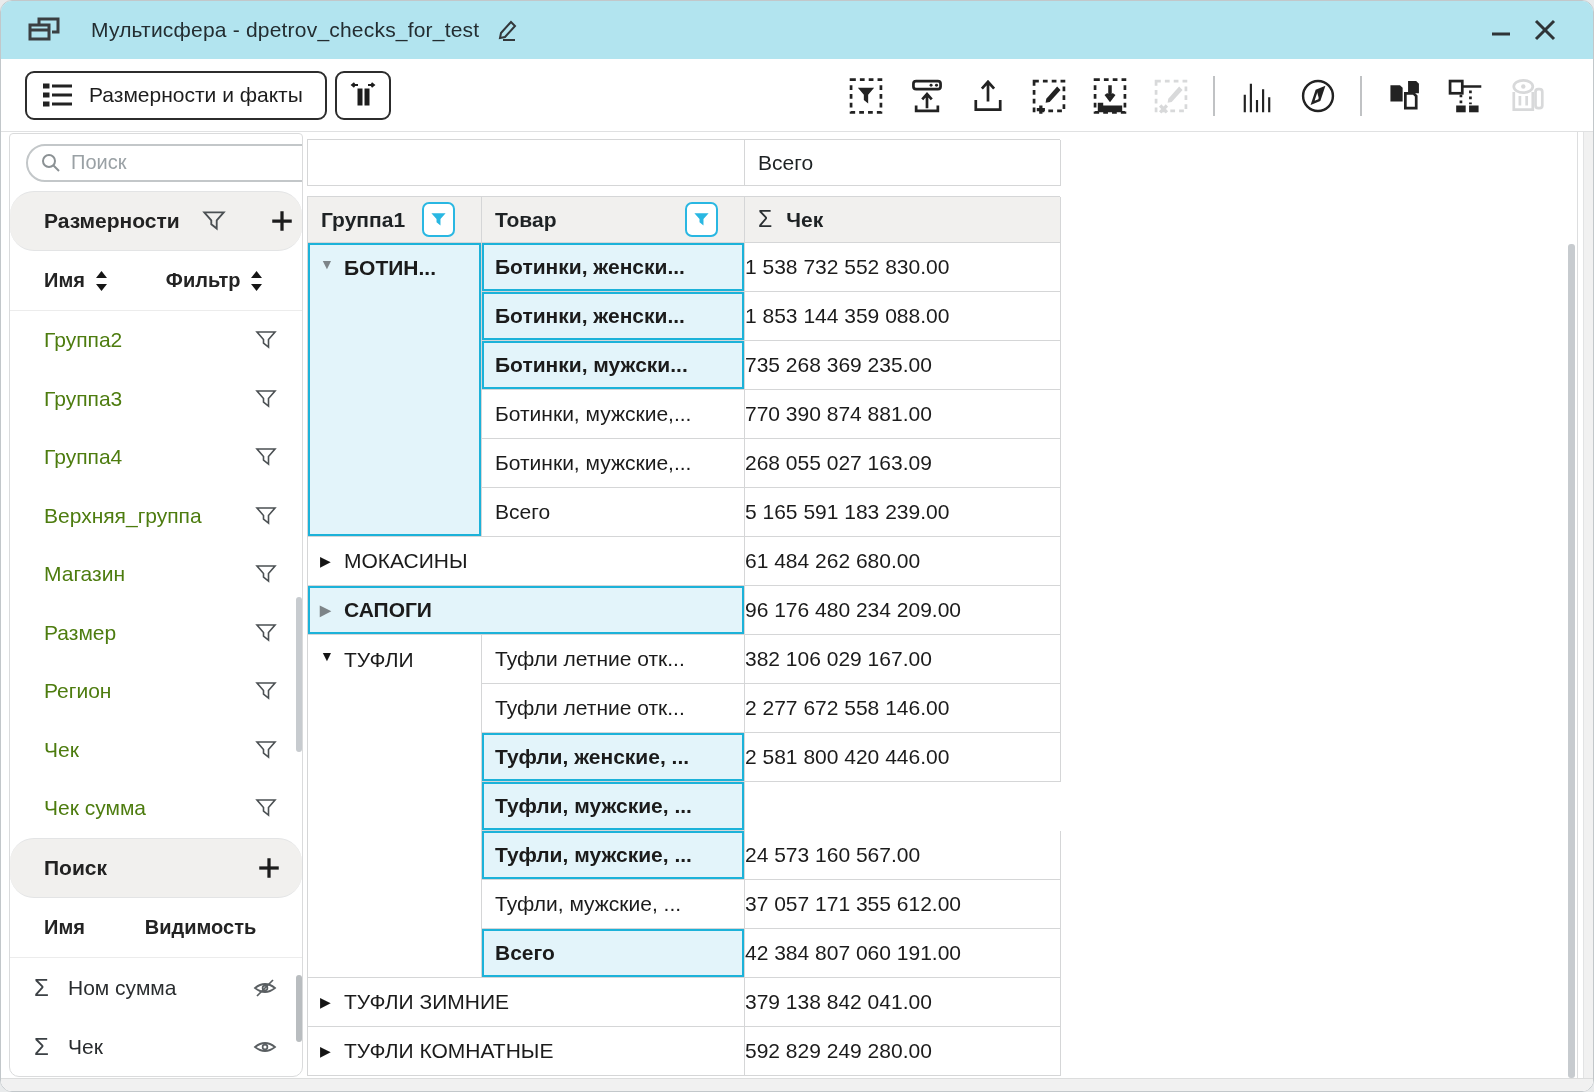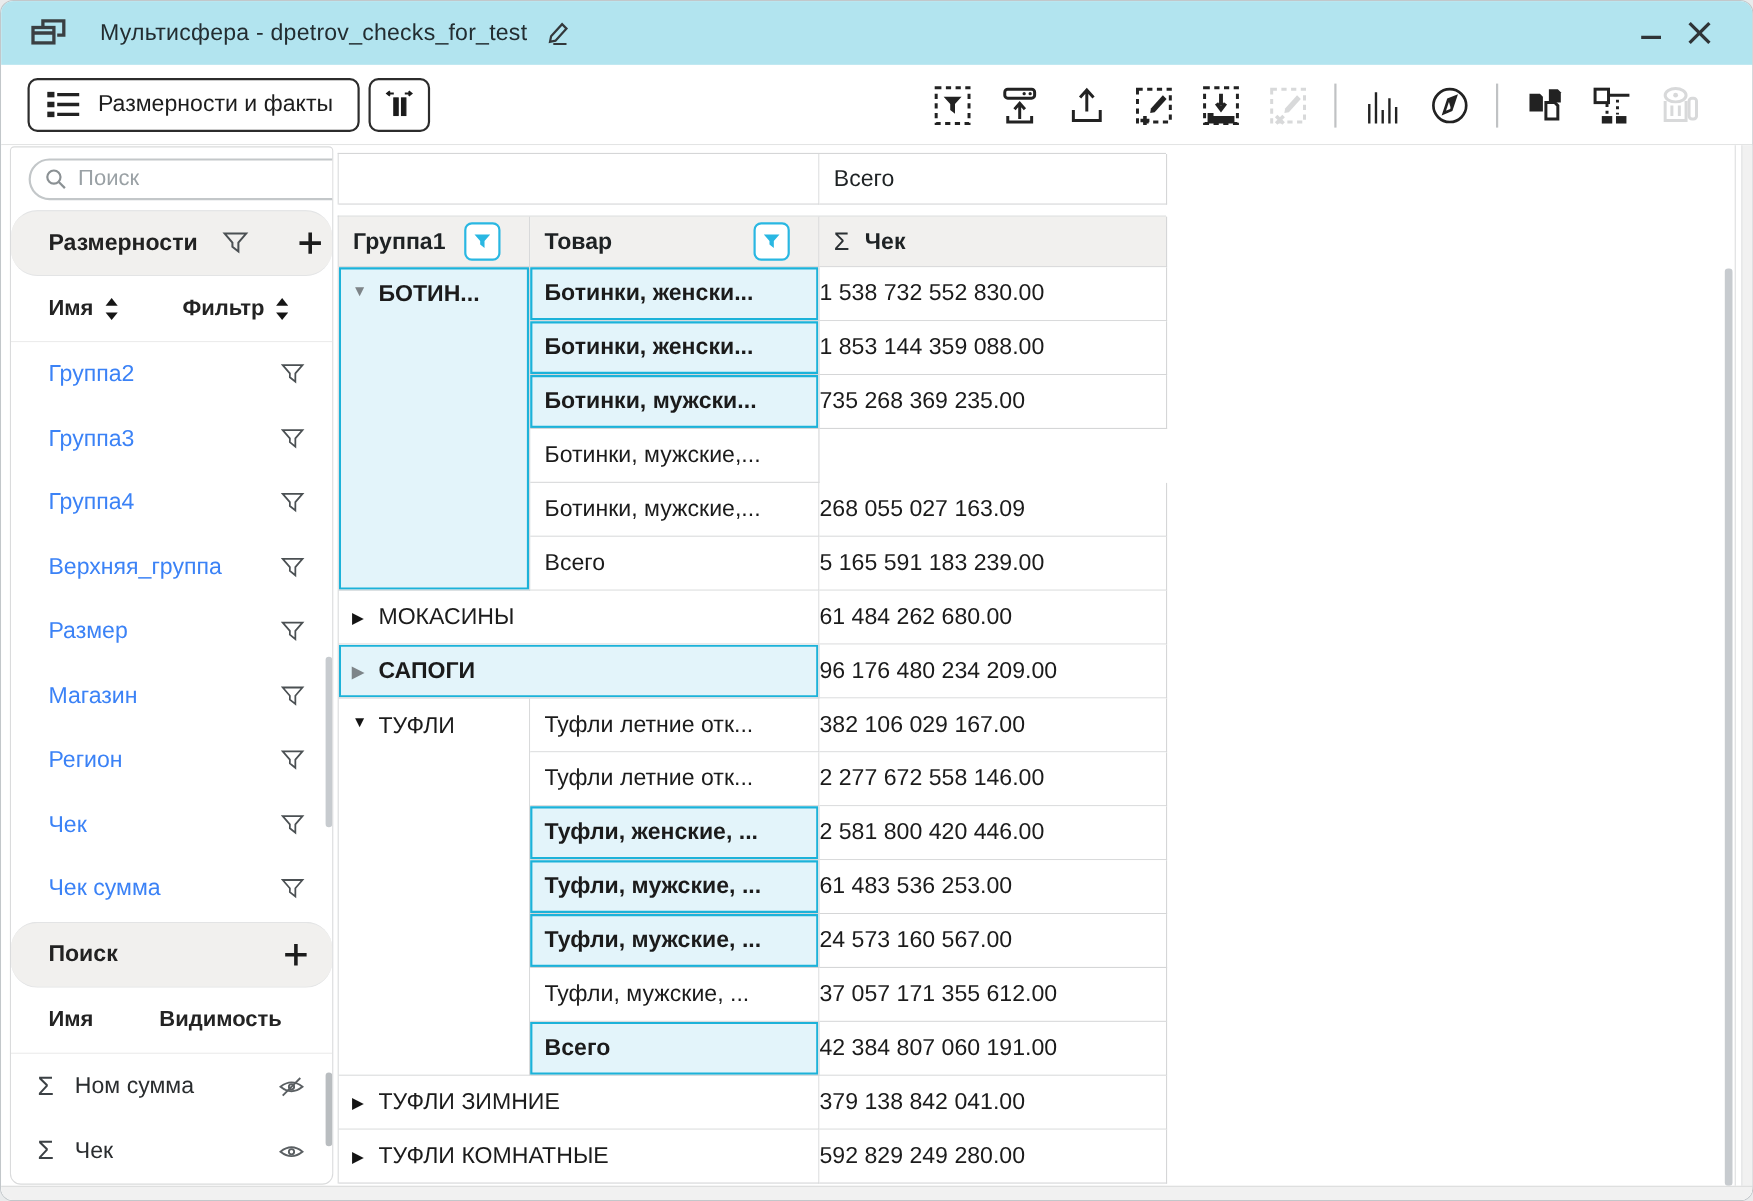--- a/index.html
+++ b/index.html
@@ -57,21 +57,21 @@
   .sec-hdr{height:60px;background:var(--hdrbg);border-top:1px solid var(--softline);
     border-bottom:1px solid var(--softline);display:flex;align-items:center;padding:0 20px 0 34px;gap:21px;border-radius:24px;}
   .sec-hdr .t{font-size:21px;font-weight:700;color:#222;}
   .sec-hdr .sp{flex:1;}
   .cols-hdr{height:60px;display:flex;align-items:center;padding:0 20px 0 34px;
     border-bottom:1px solid #ececec;font-size:20px;font-weight:700;color:#232323;}
   .cols-hdr .c2{margin-left:56px;}
   .cols-hdr .c2f{margin-left:60px;}
   .sorticon{margin-left:8px;}
   .dim-list{height:527px;overflow:hidden;position:relative;}
-  .dim-row{height:58.5px;display:flex;align-items:center;padding:0 24px 0 34px;font-size:21px;color:#3b82f6;cursor:pointer;}
+  .dim-row{height:58.5px;display:flex;align-items:center;padding:0 24px 0 34px;font-size:21px;color:#4d7c0f;cursor:pointer;}
   .dim-row .lbl{flex:1;}
   .fact-row{height:59px;display:flex;align-items:center;padding:0 24px;font-size:21px;color:#2a2d2f;cursor:pointer;}
   .fact-row .sg{font-size:24px;color:#3c4145;width:34px;}
   .fact-row .lbl{flex:1;}
   .sb-thumb{position:absolute;width:6px;border-radius:3px;background:var(--scroll);}
 
   
   .pivot{position:absolute;left:306px;top:7px;width:753px;}
   .ph-top{position:absolute;left:0;top:0;height:47px;width:753px;display:grid;grid-template-columns:437px 316px;
     border-top:1px solid var(--line);border-left:1px solid var(--line);}
@@ -326,29 +326,29 @@
           </div>
           <div class="dim-row">
             <span class="lbl">Верхняя_группа</span>
             <span>
               <svg width="24" height="24" viewBox="0 0 24 24" fill="none" stroke="#4b5053" stroke-width="1.6">
                 <path d="M3 4 H21 L14.5 11.5 V19 L9.5 15 V11.5 Z"></path>
               </svg>
             </span>
           </div>
           <div class="dim-row">
+            <span class="lbl">Магазин</span>
+            <span>
+              <svg width="24" height="24" viewBox="0 0 24 24" fill="none" stroke="#4b5053" stroke-width="1.6">
+                <path d="M3 4 H21 L14.5 11.5 V19 L9.5 15 V11.5 Z"></path>
+              </svg>
+            </span>
+          </div>
+          <div class="dim-row">
             <span class="lbl">Размер</span>
-            <span>
-              <svg width="24" height="24" viewBox="0 0 24 24" fill="none" stroke="#4b5053" stroke-width="1.6">
-                <path d="M3 4 H21 L14.5 11.5 V19 L9.5 15 V11.5 Z"></path>
-              </svg>
-            </span>
-          </div>
-          <div class="dim-row">
-            <span class="lbl">Магазин</span>
             <span>
               <svg width="24" height="24" viewBox="0 0 24 24" fill="none" stroke="#4b5053" stroke-width="1.6">
                 <path d="M3 4 H21 L14.5 11.5 V19 L9.5 15 V11.5 Z"></path>
               </svg>
             </span>
           </div>
           <div class="dim-row">
             <span class="lbl">Регион</span>
             <span>
               <svg width="24" height="24" viewBox="0 0 24 24" fill="none" stroke="#4b5053" stroke-width="1.6">
@@ -464,20 +464,23 @@
           </div>
           <div class="gcell prod hl" style="grid-area: 3 / 2;">
             <span>Ботинки, мужски...</span>
           </div>
           <div class="gcell val" style="grid-area: 3 / 3;">
             <span>735 268 369 235.00</span>
           </div>
           <div class="gcell prod" style="grid-area: 4 / 2;">
             <span>Ботинки, мужские,...</span>
           </div>
+          <div class="gcell val" style="grid-area: 4 / 3;">
+            <span>770 390 874 881.00</span>
+          </div>
           <div class="gcell prod" style="grid-area: 5 / 2;">
             <span>Ботинки, мужские,...</span>
           </div>
           <div class="gcell val" style="grid-area: 5 / 3;">
             <span>268 055 027 163.09</span>
           </div>
           <div class="gcell prod" style="grid-area: 6 / 2;">
             <span>Всего</span>
           </div>
           <div class="gcell val" style="grid-area: 6 / 3;">
@@ -514,23 +517,20 @@
             <span>2 277 672 558 146.00</span>
           </div>
           <div class="gcell prod hl" style="grid-area: 11 / 2;">
             <span>Туфли, женские, ...</span>
           </div>
           <div class="gcell val" style="grid-area: 11 / 3;">
             <span>2 581 800 420 446.00</span>
           </div>
           <div class="gcell prod hl" style="grid-area: 12 / 2;">
             <span>Туфли, мужские, ...</span>
-          </div>
-          <div class="gcell val" style="grid-area: 12 / 3;">
-            <span>61 483 536 253.00</span>
           </div>
           <div class="gcell prod hl" style="grid-area: 13 / 2;">
             <span>Туфли, мужские, ...</span>
           </div>
           <div class="gcell val" style="grid-area: 13 / 3;">
             <span>24 573 160 567.00</span>
           </div>
           <div class="gcell prod" style="grid-area: 14 / 2;">
             <span>Туфли, мужские, ...</span>
           </div>

